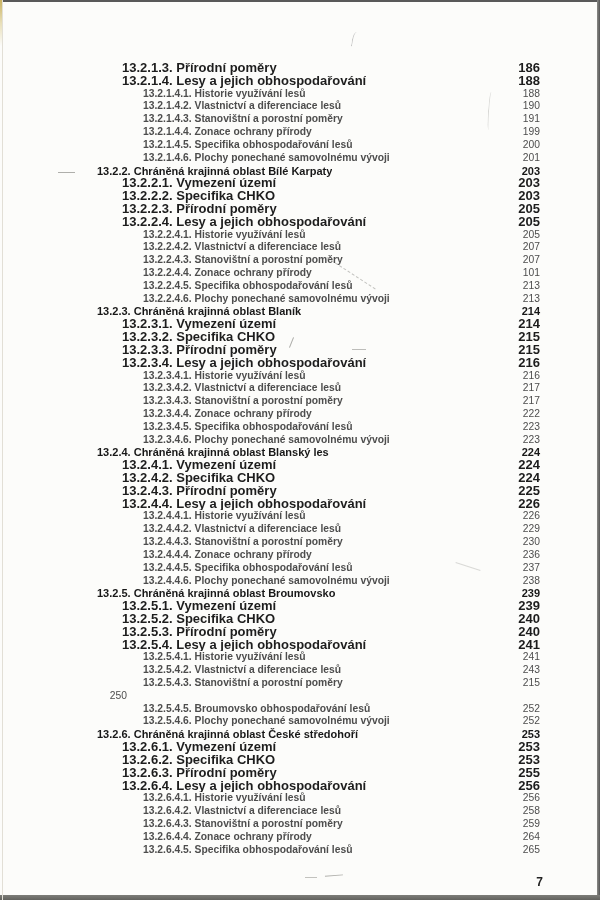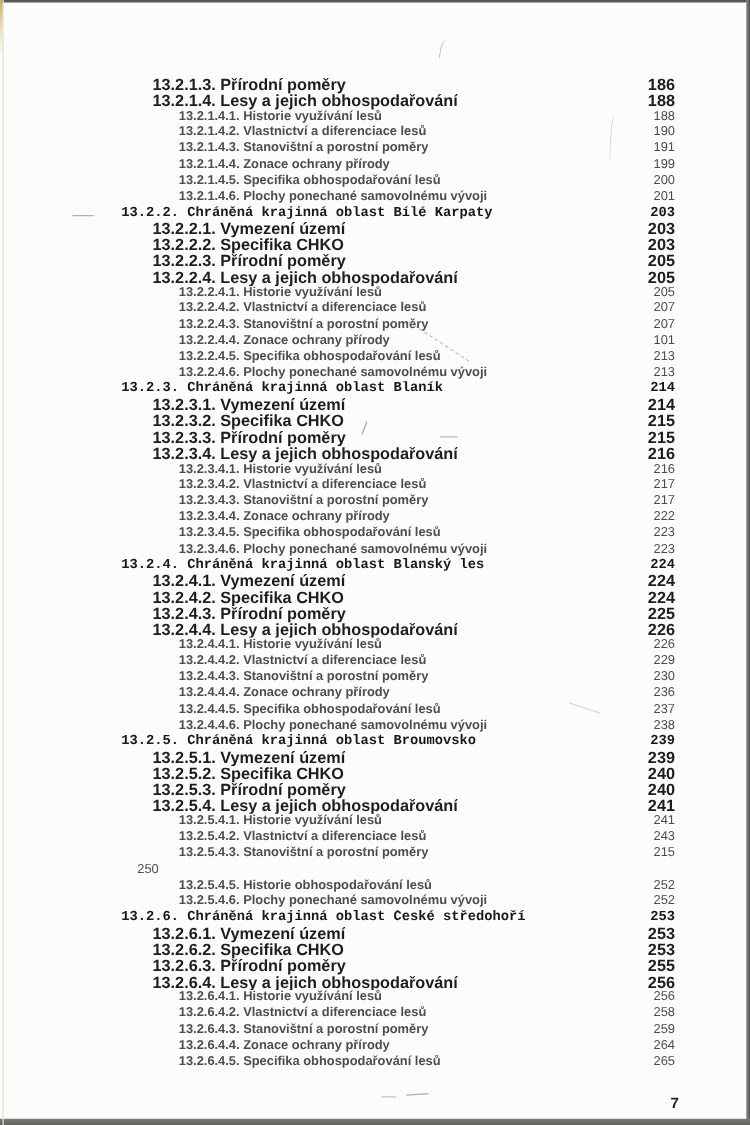--- a/index.html
+++ b/index.html
@@ -17,21 +17,21 @@
   .edge-left{left:2px;top:0;width:1px;height:900px;background:#e2dfd6;}
   .edge-left-gold{left:0;top:0;width:2px;height:46px;background:linear-gradient(to bottom,#c9b25f,#e8dfb8,rgba(255,255,255,0));}
 
   
   .toc{
     position:absolute;left:97px;top:62px;width:443px;
     color:#1d1d1d;
   }
   .row{display:flex;justify-content:space-between;align-items:baseline;height:12.82px;line-height:12.82px;white-space:nowrap;}
   .row .label{overflow:hidden;}
-  .lvl2 .label,.lvl2 .pg{font-weight:bold;font-size:11px;color:#181818;font-family:Liberation Mono, monospace;}
+  .lvl2 .label,.lvl2 .pg{font-weight:bold;font-size:11px;color:#181818;}
   .lvl3 .label,.lvl3 .pg{font-weight:bold;font-size:13px;color:#1d1d1d;}
   .lvl3 .label{padding-left:25px;}
   .lvl4 .label,.lvl4 .pg{font-weight:normal;font-size:10.3px;color:#4d4d4d;}
   .lvl4 .label{padding-left:46px;font-weight:bold;}
   .pg{text-align:right;min-width:30px;}
 
   .footer-num{
     position:absolute;right:57px;top:875px;
     font-size:12px;font-weight:bold;color:#222;text-align:right;
   }
@@ -251,21 +251,21 @@
       <span class="pg">243</span>
     </div>
     <div class="row lvl4">
       <span class="label">13.2.5.4.3. Stanovištní a porostní poměry</span>
       <span class="pg">215</span>
     </div>
     <div class="row lvl4">
       <span class="pg">250</span>
     </div>
     <div class="row lvl4">
-      <span class="label">13.2.5.4.5. Historie obhospodařování lesů</span>
+      <span class="label">13.2.5.4.5. Broumovsko obhospodařování lesů</span>
       <span class="pg">252</span>
     </div>
     <div class="row lvl4">
       <span class="label">13.2.5.4.6. Plochy ponechané samovolnému vývoji</span>
       <span class="pg">252</span>
     </div>
     <div class="row lvl2">
       <span class="label">13.2.6. Chráněná krajinná oblast České středohoří</span>
       <span class="pg">253</span>
     </div>

